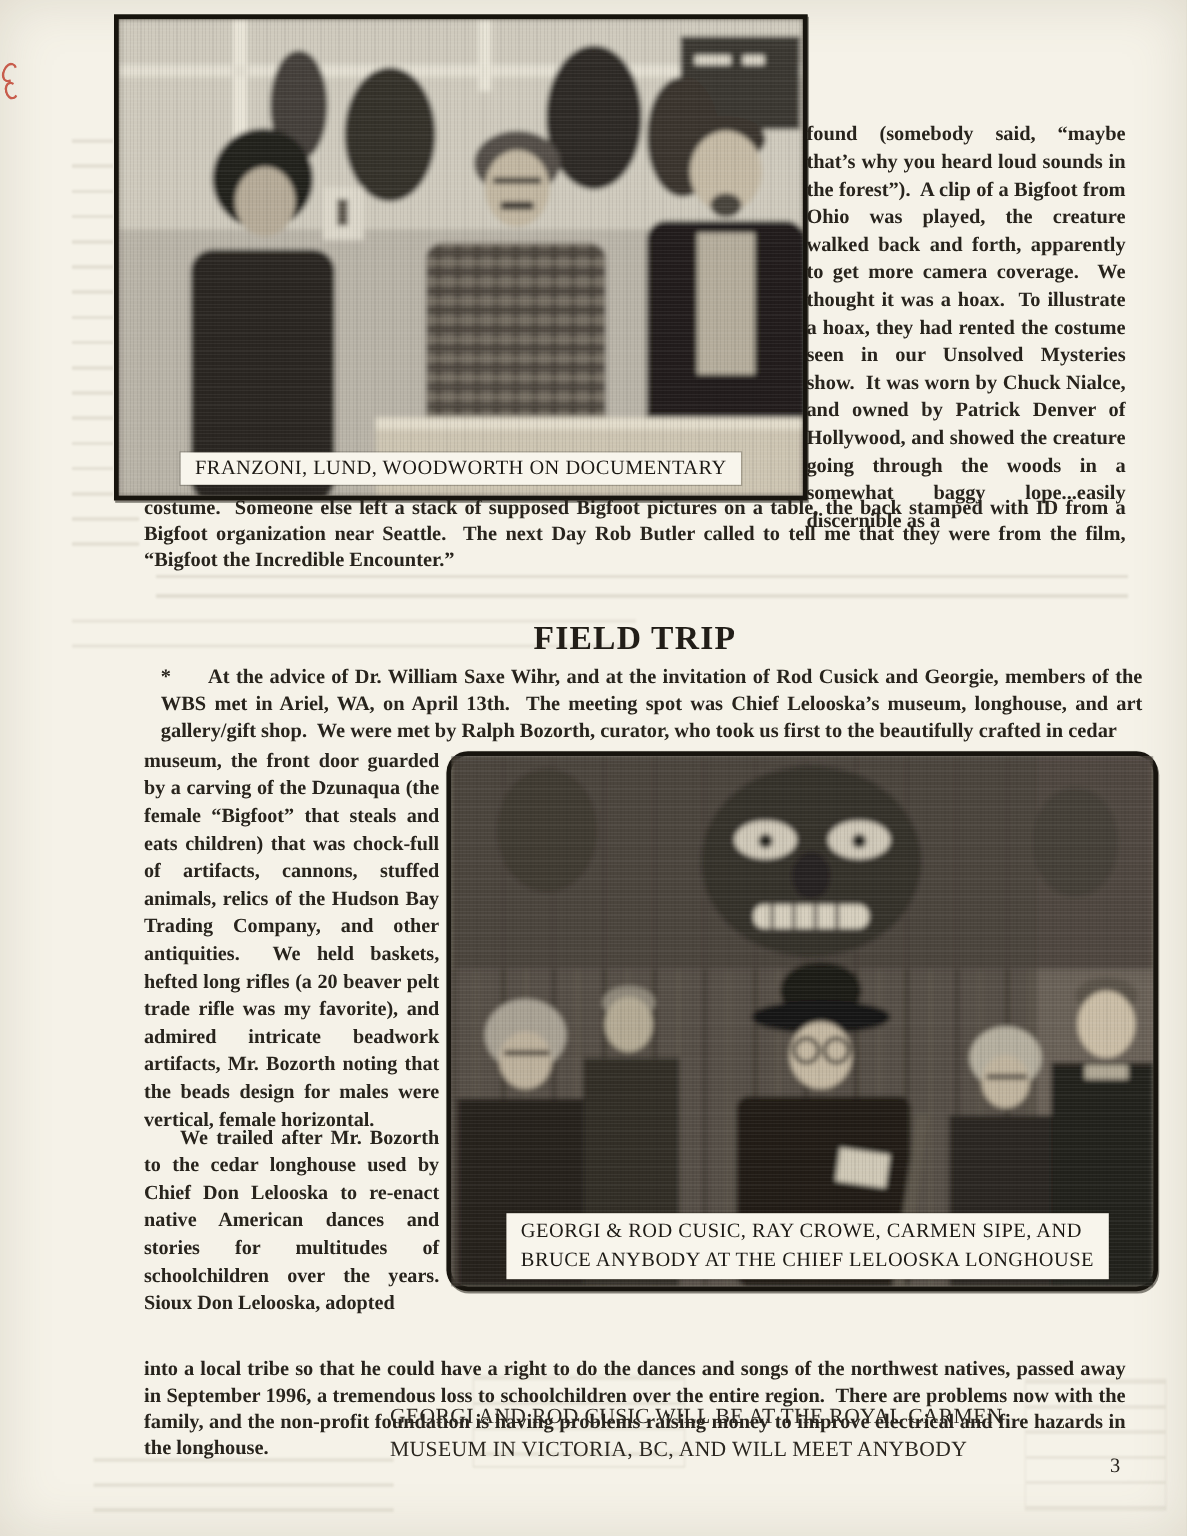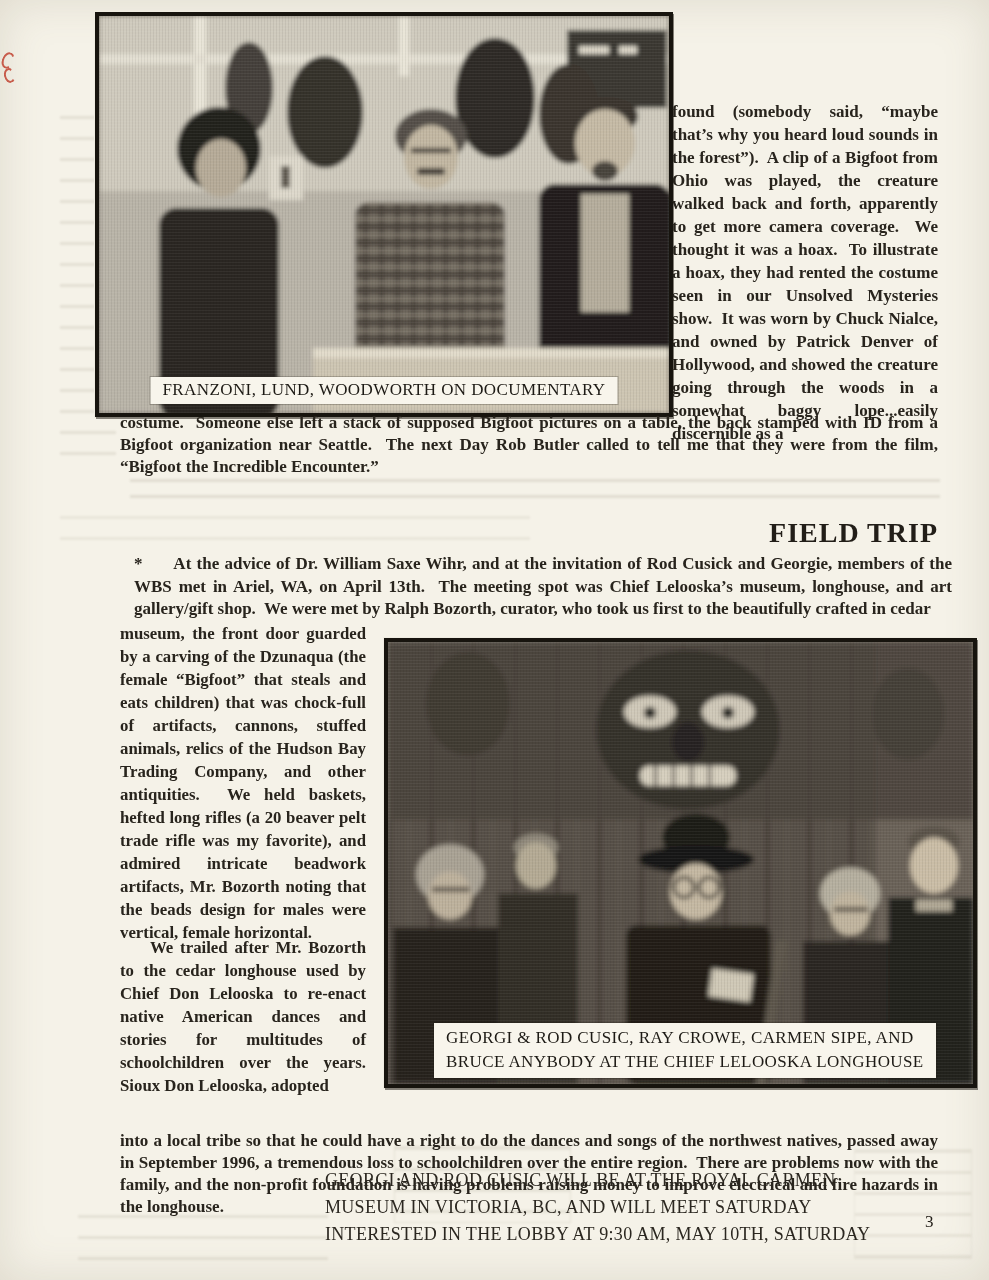--- a/index.html
+++ b/index.html
@@ -45,21 +45,21 @@
     padding:3px 12px 4px;
     box-shadow:0 0 0 1px rgba(30,26,20,.25);
     white-space:nowrap;
   }
   .caption1{left:50%;bottom:9px;transform:translateX(-50%);}
   .caption2{left:46px;bottom:6px;line-height:24px;}
   
   .headline{
     position:absolute;
     left:120px;top:498px;width:818px;
-    text-align:right;
+    text-align:center;
     font-weight:bold;
     font-size:28px;
     letter-spacing:1px;
     color:#221e18;
   }
   
   .right-col{left:672px;top:100px;width:266px;}
   .para-costume{left:120px;top:412px;width:818px;line-height:22px;}
   .para-intro{left:120px;top:553px;width:818px;line-height:22.5px;margin-left:14px;}
   .left-col-1{left:120px;top:622px;width:246px;font-size:16.8px;}
@@ -185,21 +185,21 @@
 
   <div class="bodytext para-costume">costume.  Someone else left a stack of supposed Bigfoot pictures on a table, the back stamped with ID from a Bigfoot organization near Seattle.  The next Day Rob Butler called to tell me that they were from the film, “Bigfoot the Incredible Encounter.”</div>
 
   <h1 class="headline">FIELD TRIP</h1>
 
   <div class="bodytext para-intro">*      At the advice of Dr. William Saxe Wihr, and at the invitation of Rod Cusick and Georgie, members of the WBS met in Ariel, WA, on April 13th.  The meeting spot was Chief Lelooska’s museum, longhouse, and art gallery/gift shop.  We were met by Ralph Bozorth, curator, who took us first to the beautifully crafted in cedar</div>
 
   <div class="bodytext left-col-1">museum, the front door guarded by a carving of the Dzunaqua (the female “Bigfoot” that steals and eats children) that was chock-full of artifacts, cannons, stuffed animals, relics of the Hudson Bay Trading Company, and other antiquities.  We held baskets, hefted long rifles (a 20 beaver pelt trade rifle was my favorite), and admired intricate beadwork artifacts, Mr. Bozorth noting that the beads design for males were vertical, female horizontal.</div>
   <div class="bodytext left-col-2">We trailed after Mr. Bozorth to the cedar longhouse used by Chief Don Lelooska to re-enact native American dances and stories for multitudes of schoolchildren over the years.  Sioux Don Lelooska, adopted</div>
 
-  <figure class="photo" style="left:372px;top:626px;width:585px;height:442px;margin:12px;">
+  <figure class="photo" style="left:372px;top:626px;width:585px;height:442px;margin:0;border-radius:18px;">
     <svg viewBox="0 0 585 443" preserveAspectRatio="none">
       <defs>
         <pattern id="planks" width="42" height="443" patternUnits="userSpaceOnUse">
           <rect width="42" height="443" fill="#564f46"></rect>
           <rect width="3" height="443" fill="#3b352d"></rect>
           <rect x="20" width="2" height="443" fill="#665e52" opacity=".6"></rect>
         </pattern>
         <filter id="pb2">
             <feGaussianBlur stdDeviation="2.4"></feGaussianBlur>
           </filter>
@@ -265,19 +265,18 @@
     <figcaption class="caption caption2">
       <div>GEORGI &amp; ROD CUSIC, RAY CROWE, CARMEN SIPE, AND</div>
       <div>BRUCE ANYBODY AT THE CHIEF LELOOSKA LONGHOUSE</div>
     </figcaption>
   </figure>
 
   <div class="bodytext para-closing">into a local tribe so that he could have a right to do the dances and songs of the northwest natives, passed away in September 1996, a tremendous loss to schoolchildren over the entire region.  There are problems now with the family, and the non-profit foundation is having problems raising money to improve electrical and fire hazards in the longhouse.</div>
 
   <div class="announcement">
     <div>GEORGI AND ROD CUSIC WILL BE AT THE ROYAL CARMEN</div>
-    <div>MUSEUM IN VICTORIA, BC, AND WILL MEET SATURDAY</div>
-    <div>INTERESTED IN THE LOBBY AT 9:30 AM, MAY 10TH, SATURDAY</div>
+    <div>MUSEUM IN VICTORIA, BC, AND WILL MEET ANYBODY</div>
   </div>
 
   <div class="pagenum">3</div>
 
 </div>
 
 </body></html>

